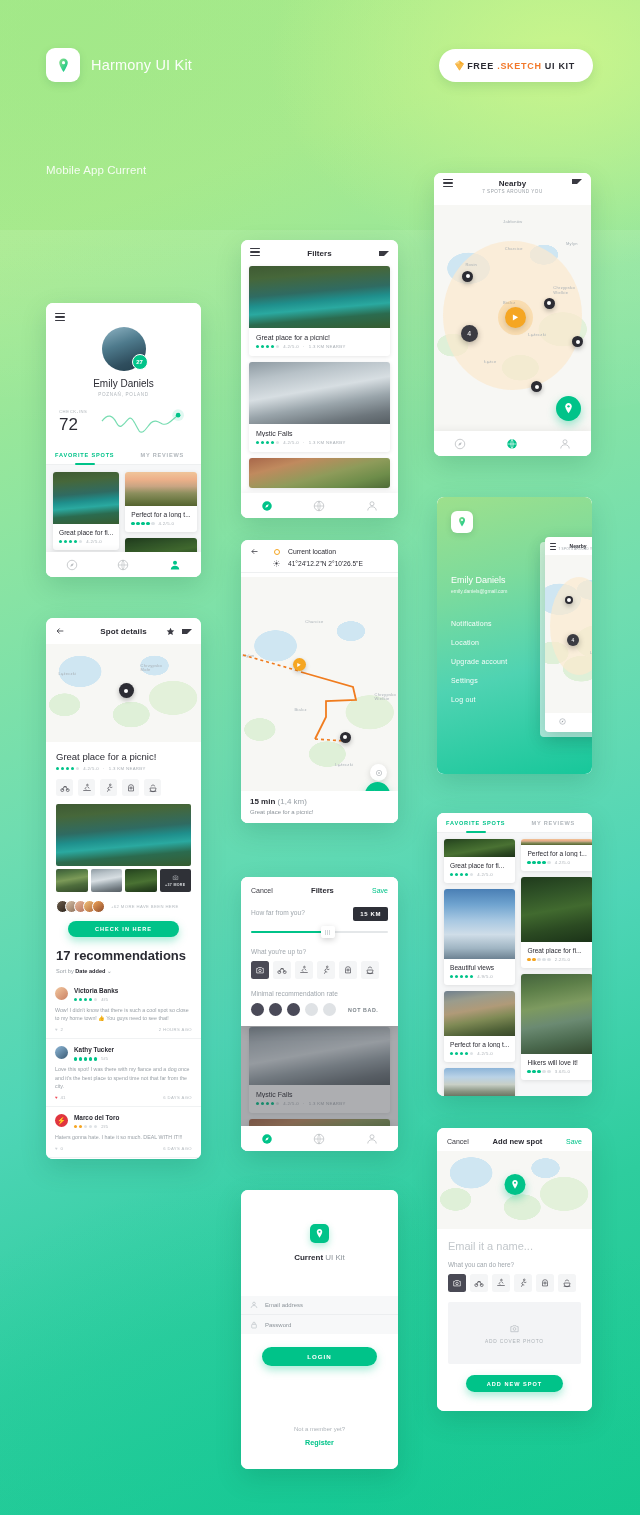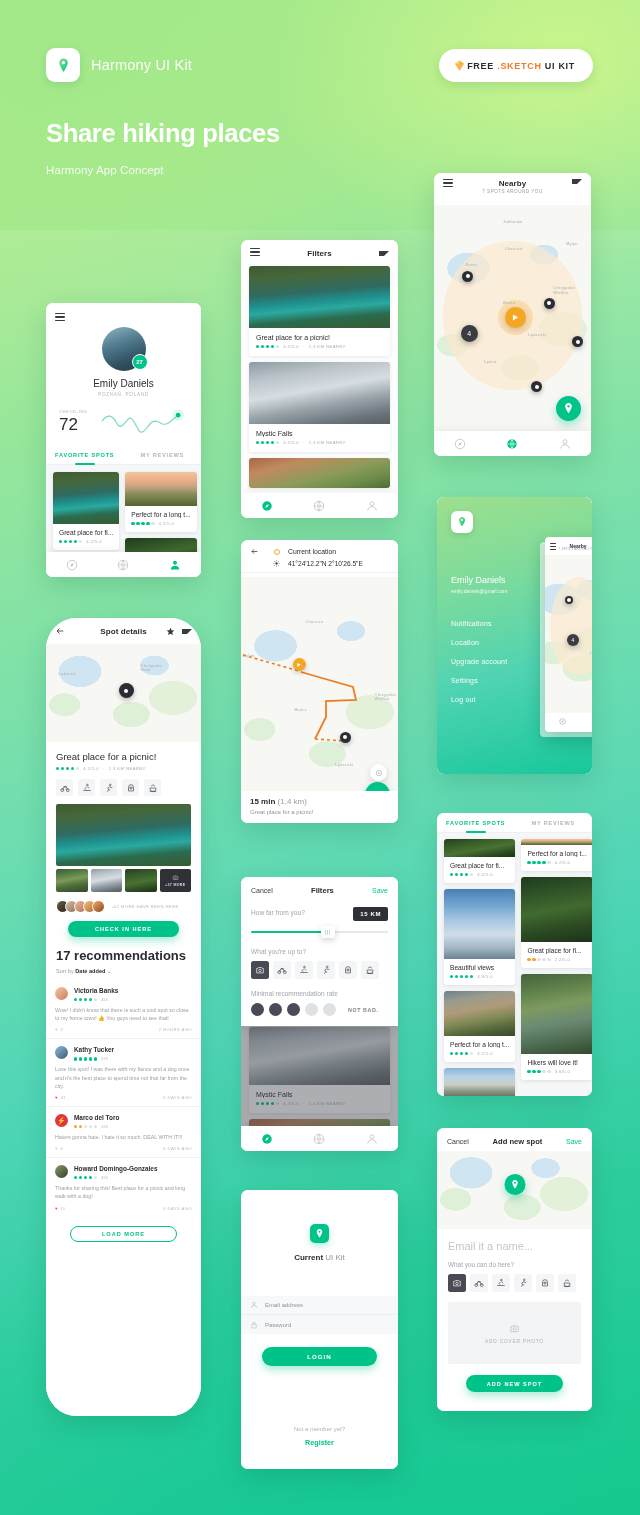--- a/index.html
+++ b/index.html
@@ -182,22 +182,22 @@
   <div class="sketch-badge">
     <svg width="15" height="15" viewBox="0 0 24 24">
       <path d="M5 9l7-5 7 5-7 11z" fill="#f5a623"></path>
         <path d="M5 9h14l-7 11z" fill="#f7b84b"></path>
         <path d="M5 9l7-5v5z" fill="#fdd68a"></path>
     </svg>
     <div class="txt"><span>FREE </span><span class="orange">.SKETCH</span><span> UI KIT</span></div>
   </div>
 
   <div class="hero">
-    <h1><span>Share hiking places</span><br></h1>
-    <div class="sub">Harmony App Concept</div>
+    <h1><br></h1>
+    <div class="sub">Mobile App Current</div>
   </div>
 </div>
 
 <div class="phone" style="left:46px; top:303px; width:155px; height:274px;">
   <div class="phone-inner">
     <div class="topbar" style="height:30px;">
       <div class="ic hamburger">
           <i></i>
           <i></i>
           <i></i>
@@ -405,21 +405,21 @@
           <path d="M3 12h18M12 2.5c3 3.5 3 15.5 0 19M12 2.5c-3 3.5-3 15.5 0 19" fill="none" stroke="#fff" stroke-width="1.3"></path>
         </svg>
       <svg class="nav-ic" viewBox="0 0 24 24">
           <circle cx="12" cy="7.5" r="4" fill="none" stroke="#6b7278" stroke-width="1.6"></circle>
           <path d="M3.5 21c0-4.7 3.8-7.5 8.5-7.5s8.5 2.8 8.5 7.5" fill="none" stroke="#6b7278" stroke-width="1.6"></path>
         </svg>
     </div>
   </div>
 </div>
 
-<div class="phone" style="left:46px; top:618px; width:155px; height:798px;border-radius:31px;">
+<div class="phone" style="left:46px; top:618px; width:155px; height:541px;">
   <div class="phone-inner" style="overflow:hidden;">
     <div class="topbar">
       <svg class="ic" viewBox="0 0 24 24">
           <path d="M20 12H5M11 6l-6 6 6 6" fill="none" stroke="#3a3a42" stroke-width="2"></path>
         </svg>
       <div class="title">Spot details</div>
       <div style="margin-left:auto;display:flex;gap:7px;align-items:center;">
         <svg width="9" height="9" viewBox="0 0 24 24">
             <path d="M12 2l3 6.6 7.2.8-5.4 4.9 1.5 7.1L12 17.8 5.7 21.4l1.5-7.1L1.8 9.4 9 8.6z" fill="#3a3a42"></path>
           </svg>

